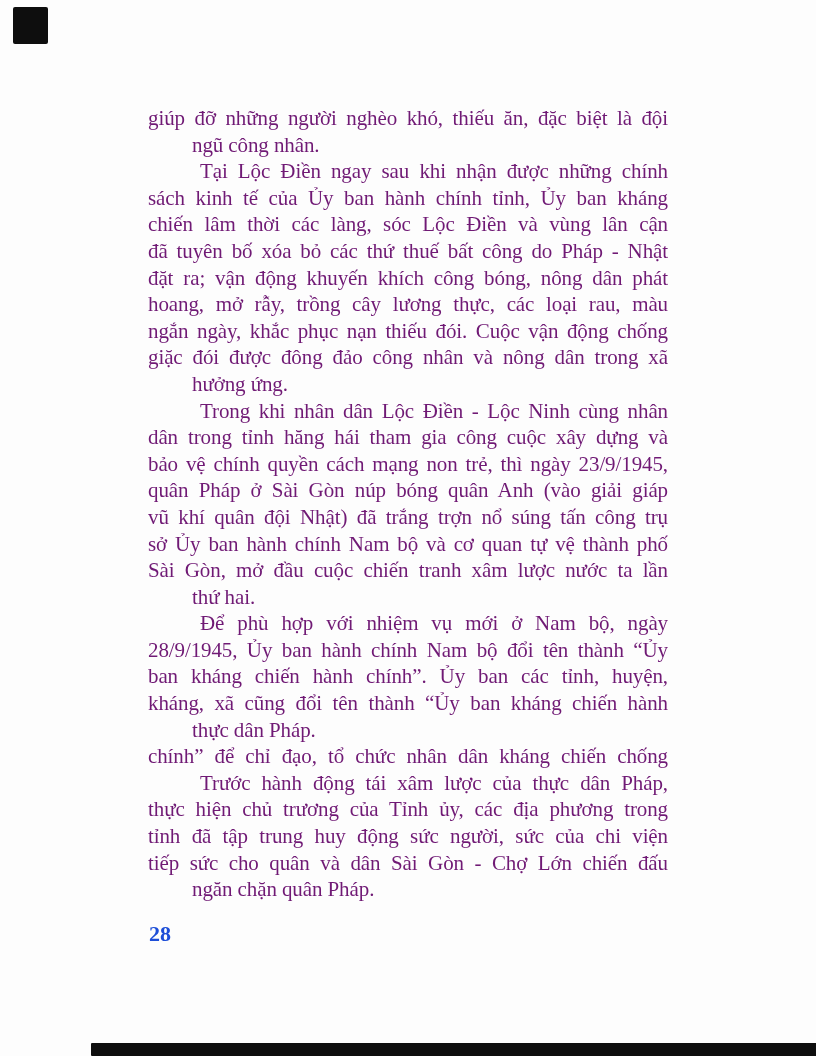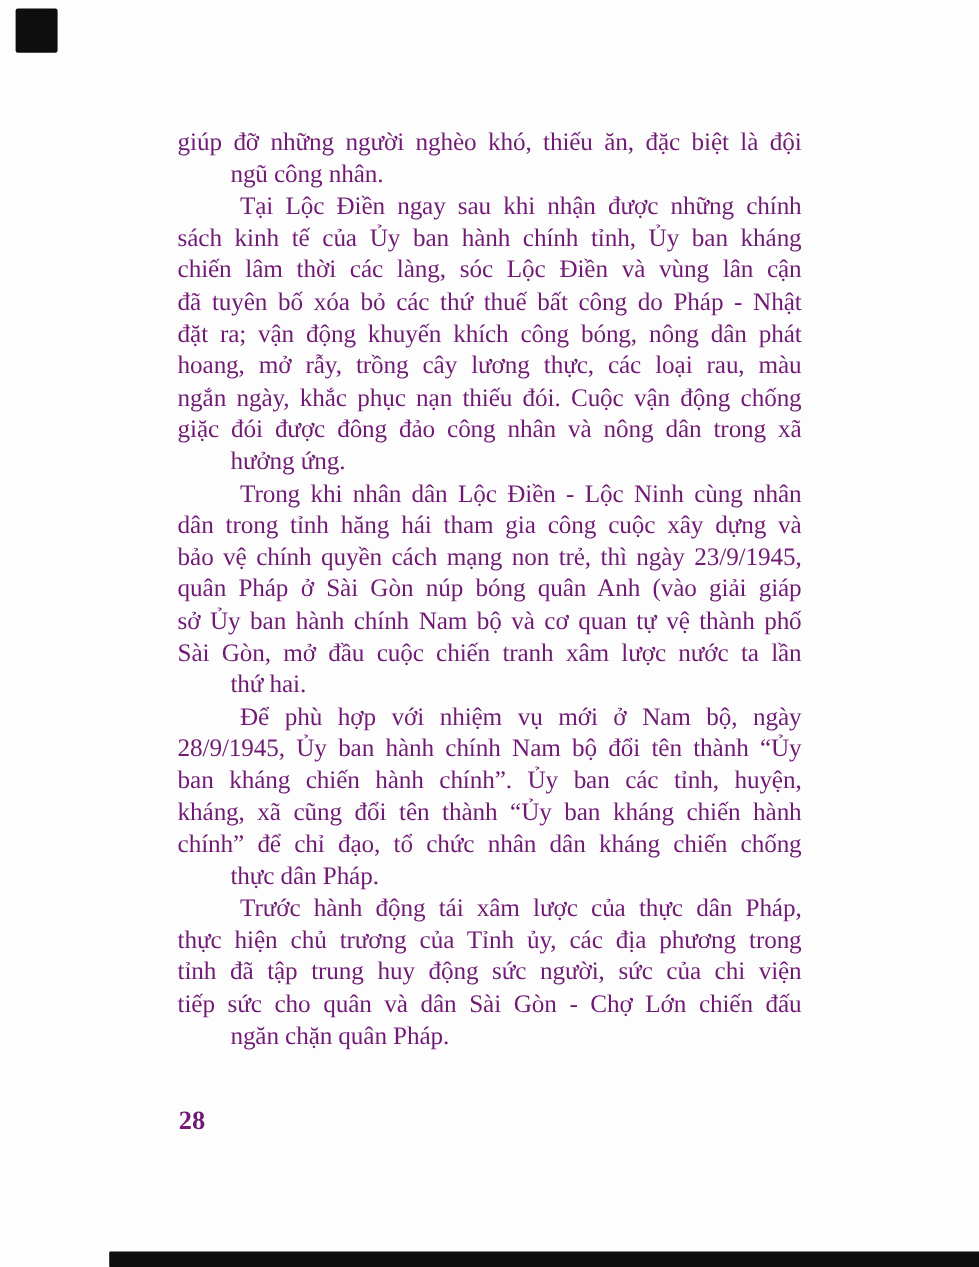--- a/index.html
+++ b/index.html
@@ -44,21 +44,21 @@
   .line.last {
     text-align-last: left;
     margin-left: 44px;
   }
   .page-number {
     position: absolute;
     left: 149px;
     top: 921px;
     font-size: 22px;
     font-weight: bold;
-    color: #701a75;
+    color: #1d4ed8;
   }
   .scan-artifact {
     position: absolute;
     background: #0e0e0e;
   }
   .scan-artifact.corner {
     left: 13px;
     top: 7px;
     width: 35px;
     height: 37px;
@@ -91,31 +91,32 @@
         <div class="line">hoang, mở rẫy, trồng cây lương thực, các loại rau, màu</div>
         <div class="line">ngắn ngày, khắc phục nạn thiếu đói. Cuộc vận động chống</div>
         <div class="line">giặc đói được đông đảo công nhân và nông dân trong xã</div>
         <div class="line last">hưởng ứng.</div>
       </div>
       <div class="paragraph">
         <div class="line first">Trong khi nhân dân Lộc Điền - Lộc Ninh cùng nhân</div>
         <div class="line">dân trong tỉnh hăng hái tham gia công cuộc xây dựng và</div>
         <div class="line">bảo vệ chính quyền cách mạng non trẻ, thì ngày 23/9/1945,</div>
         <div class="line">quân Pháp ở Sài Gòn núp bóng quân Anh (vào giải giáp</div>
+        <div class="line">vũ khí quân đội Nhật) đã trắng trợn nổ súng tấn công trụ</div>
         <div class="line">sở Ủy ban hành chính Nam bộ và cơ quan tự vệ thành phố</div>
         <div class="line">Sài Gòn, mở đầu cuộc chiến tranh xâm lược nước ta lần</div>
         <div class="line last">thứ hai.</div>
       </div>
       <div class="paragraph">
         <div class="line first">Để phù hợp với nhiệm vụ mới ở Nam bộ, ngày</div>
         <div class="line">28/9/1945, Ủy ban hành chính Nam bộ đổi tên thành “Ủy</div>
         <div class="line">ban kháng chiến hành chính”. Ủy ban các tỉnh, huyện,</div>
         <div class="line">kháng, xã cũng đổi tên thành “Ủy ban kháng chiến hành</div>
+        <div class="line last">thực dân Pháp.</div>
         <div class="line">chính” để chỉ đạo, tổ chức nhân dân kháng chiến chống</div>
-        <div class="line last">thực dân Pháp.</div>
       </div>
       <div class="paragraph">
         <div class="line first">Trước hành động tái xâm lược của thực dân Pháp,</div>
         <div class="line">thực hiện chủ trương của Tỉnh ủy, các địa phương trong</div>
         <div class="line">tỉnh đã tập trung huy động sức người, sức của chi viện</div>
         <div class="line">tiếp sức cho quân và dân Sài Gòn - Chợ Lớn chiến đấu</div>
         <div class="line last">ngăn chặn quân Pháp.</div>
       </div>
     </div>
   <div class="page-number">28</div>

